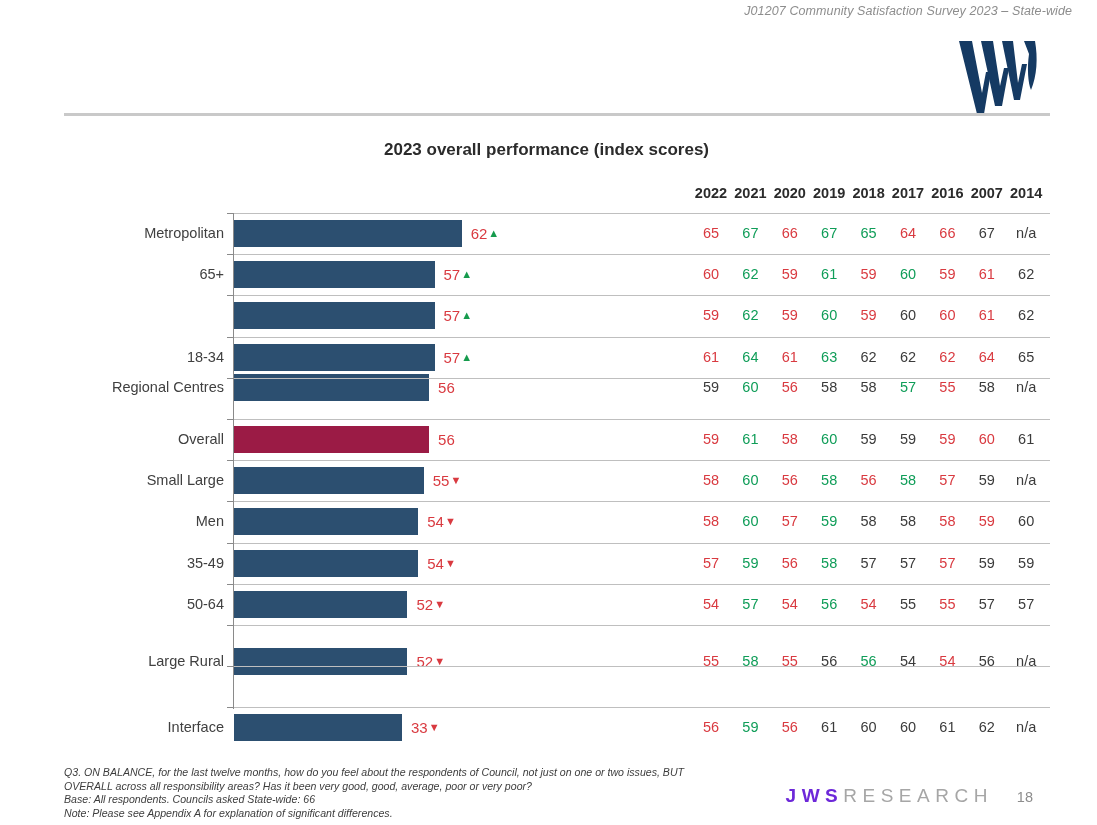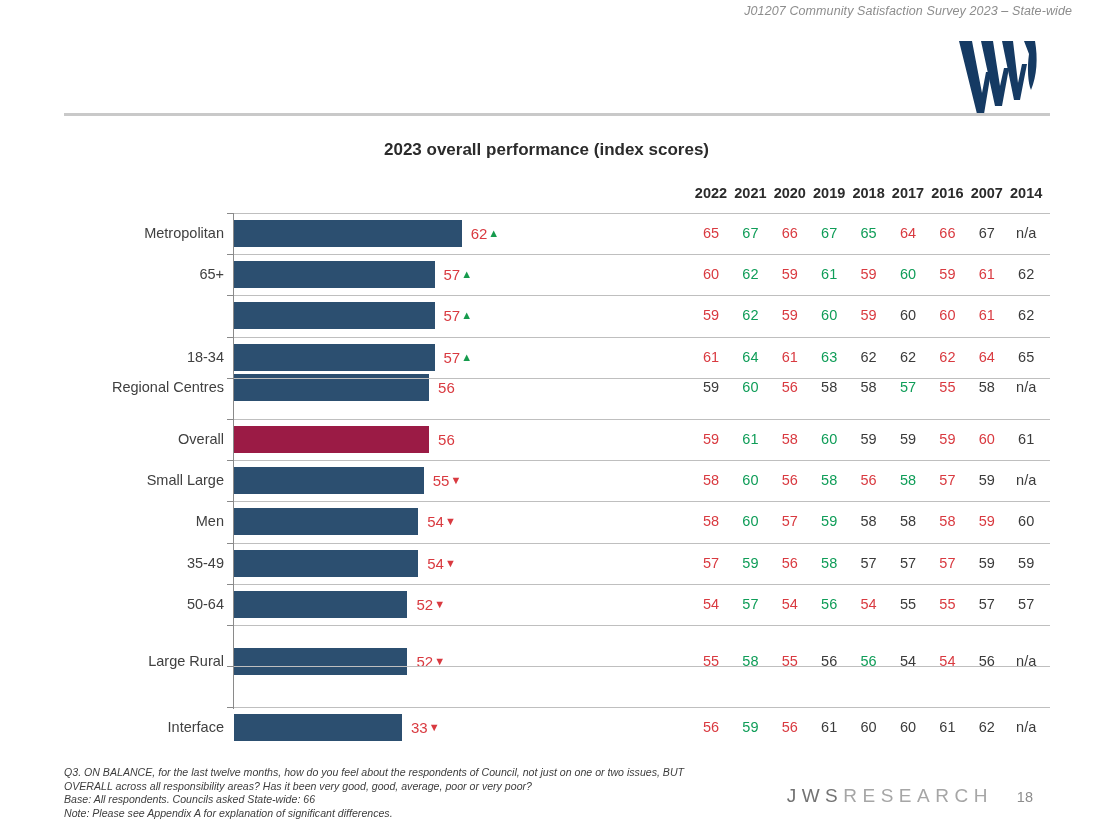--- a/index.html
+++ b/index.html
@@ -113,21 +113,21 @@
   #footnote {
     position: absolute; left: 64px; top: 766px; width: 700px;
     font-size: 10.6px; font-style: italic; color: #3d3d3d;
     line-height: 13.6px;
   }
   #brand-footer {
     position: absolute; right: 64px; bottom: 18px;
     display: flex; align-items: baseline; gap: 24px;
   }
   #brand-wordmark { font-size: 19px; letter-spacing: 5.5px; white-space: nowrap; }
-  #brand-jws { font-weight: normal; color: #737373; }
+  #brand-jws { font-weight: bold; color: #6d28d9; }
   #brand-research { font-weight: normal; color: #a6a6a6; }
   #page-number { font-size: 14.5px; color: #8d8d8d; }
 </style>
 </head>
 <body>
 
 <div id="header-bar">
   <div id="doc-ref">J01207 Community Satisfaction Survey 2023 – State-wide</div>
 
   <svg id="jws-logo-mark" viewBox="0 0 86 78">

